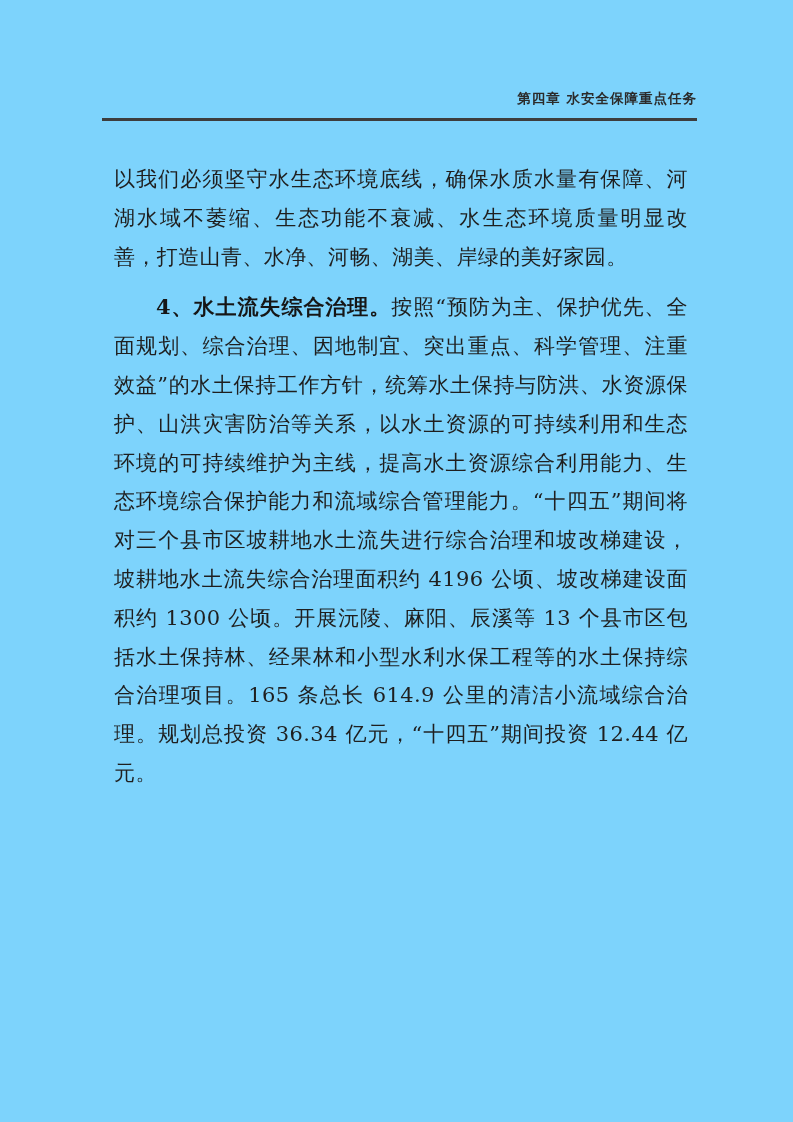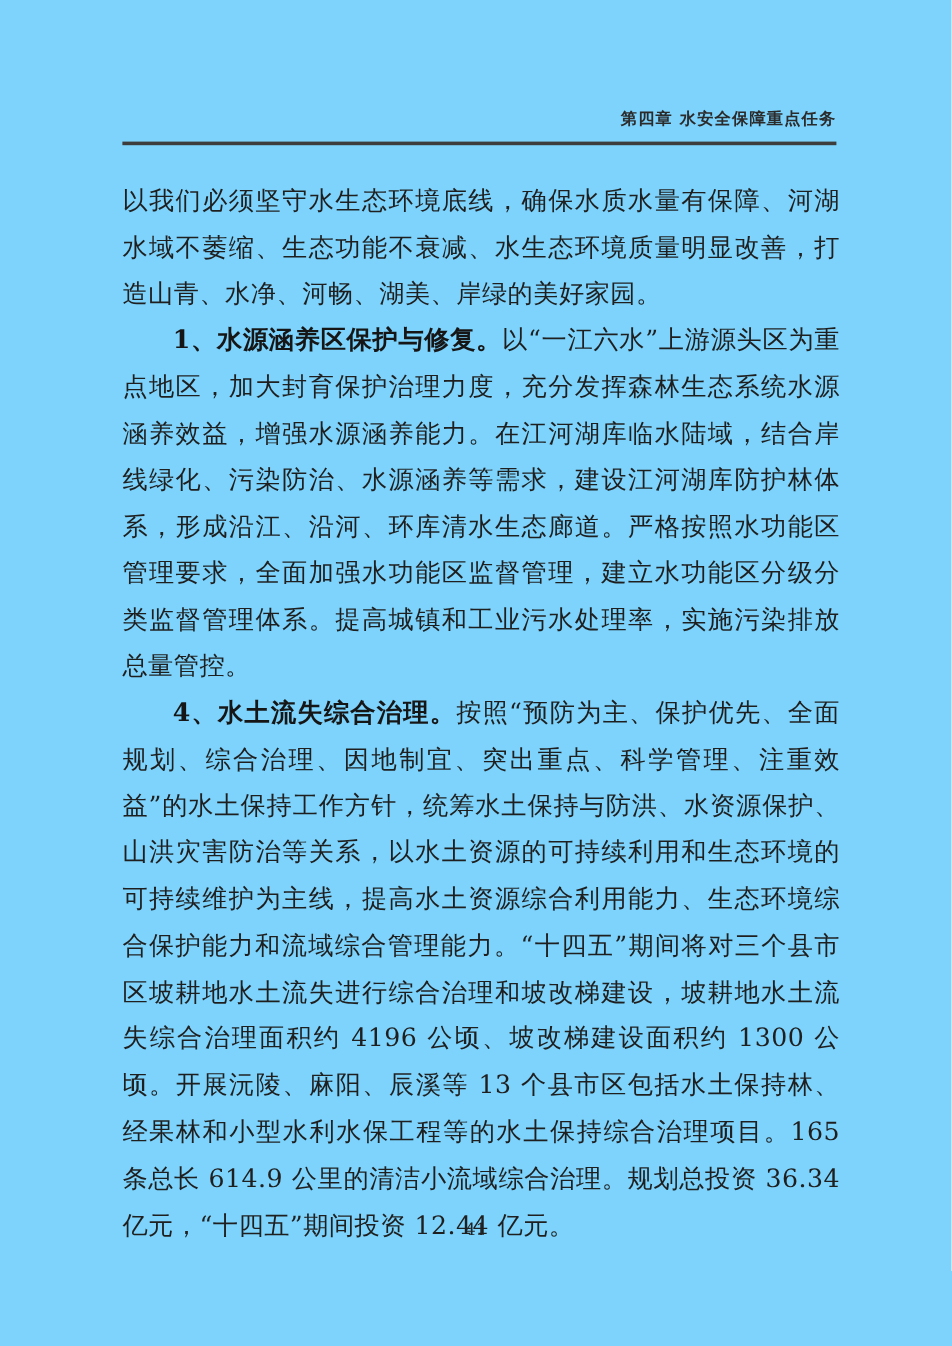--- a/index.html
+++ b/index.html
@@ -41,21 +41,21 @@
     width: 598px;
     font-size: 21px;
     line-height: 38.8px;
     color: #1f1f1f;
     text-align: justify;
     text-justify: inter-character;
     text-align-last: left;
     letter-spacing: 0.4px;
   }
   .para {
-    margin: 0;
+    margin: 12px;
     text-indent: 42px;
   }
   .para.first {
     text-indent: 0;
   }
   .para b {
     font-weight: 700;
     color: #161616;
   }
   .footer-page {
@@ -73,20 +73,18 @@
 
 <div class="page">
 
   <div class="header-title">第四章 水安全保障重点任务</div>
 
   <div class="header-rule"></div>
 
   <div class="doc-body">
     <p class="para first"><span>以我们必须坚守水生态环境底线，确保水质水量有保障、河湖水域不萎缩、生态功能不衰减、水生态环境质量明显改善，打造山青、水净、河畅、湖美、岸绿的美好家园。</span></p>
 
-    <p class="para"><b>1、水源涵养区保护与修复。</b><span>以“一江六水”上游源头区为重点地区，加大封育保护治理力度，充分发挥森林生态系统水源涵养效益，增强水源涵养能力。在江河湖库临水陆域，结合岸线绿化、污染防治、水源涵养等需求，建设江河湖库防护林体系，形成沿江、沿河、环库清水生态廊道。严格按照水功能区管理要求，全面加强水功能区监督管理，建立水功能区分级分类监督管理体系。提高城镇和工业污水处理率，实施污染排放总量管控。</span></p>
 
     <p class="para"><b>4、水土流失综合治理。</b><span>按照“预防为主、保护优先、全面规划、综合治理、因地制宜、突出重点、科学管理、注重效益”的水土保持工作方针，统筹水土保持与防洪、水资源保护、山洪灾害防治等关系，以水土资源的可持续利用和生态环境的可持续维护为主线，提高水土资源综合利用能力、生态环境综合保护能力和流域综合管理能力。“十四五”期间将对三个县市区坡耕地水土流失进行综合治理和坡改梯建设，坡耕地水土流失综合治理面积约 4196 公顷、坡改梯建设面积约 1300 公顷。开展沅陵、麻阳、辰溪等 13 个县市区包括水土保持林、经果林和小型水利水保工程等的水土保持综合治理项目。165 条总长 614.9 公里的清洁小流域综合治理。规划总投资 36.34 亿元，“十四五”期间投资 12.44 亿元。</span></p>
   </div>
 
-  <div class="footer-page">41</div>
 
 </div>
 
 </body></html>

